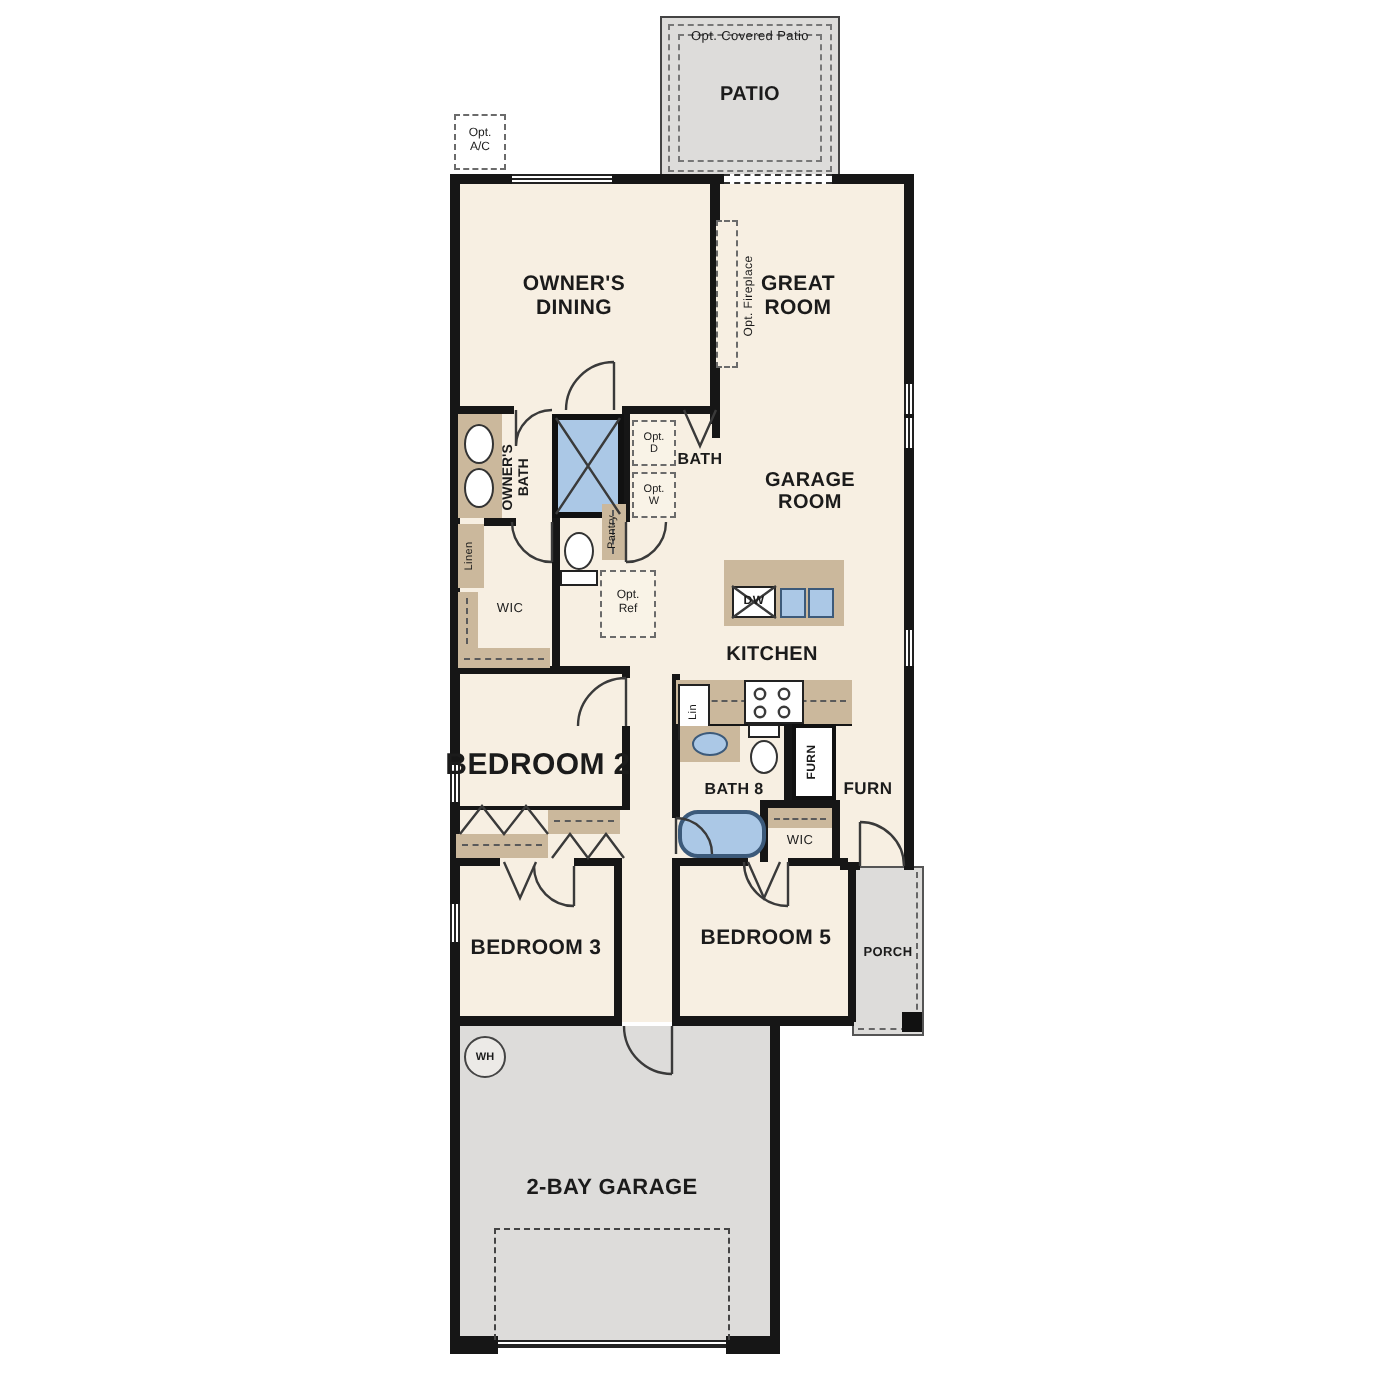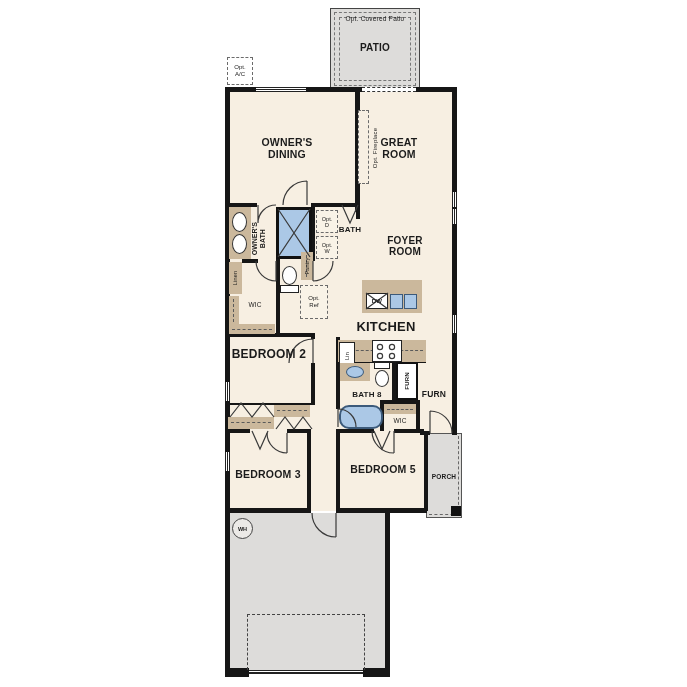--- a/index.html
+++ b/index.html
@@ -172,31 +172,32 @@
       <path d="M276 429 L285 417 L294 429 L303 417 L312 429"></path>
       <circle cx="380" cy="347" r="2.6"></circle>
         <circle cx="392" cy="347" r="2.6"></circle>
       <circle cx="380" cy="356" r="2.6"></circle>
         <circle cx="392" cy="356" r="2.6"></circle>
     </g>
   </svg>
 
   <div class="lbl" style="left:258px;top:134px;width:58px;height:28px;font-size:10.5px;">OWNER'S DINING</div>
   <div class="lbl" style="left:376px;top:134px;width:46px;height:28px;font-size:10.5px;">GREAT ROOM</div>
-  <div class="lbl" style="left:380px;top:232px;width:50px;height:28px;font-size:10px;">FOYER ROOM</div>
-  <div class="lbl nowrap" style="left:356px;top:321px;width:60px;height:13px;font-size:13px;">KITCHEN</div>
-  <div class="lbl nowrap" style="left:226px;top:348px;width:86px;height:14px;font-size:12px;">BEDROOM 2</div>
+  <div class="lbl" style="left:380px;top:232px;width:50px;height:28px;font-size:10px;">GARAGE ROOM</div>
+  <div class="lbl nowrap" style="left:356px;top:321px;width:60px;height:13px;font-size:10px;">KITCHEN</div>
+  <div class="lbl nowrap" style="left:226px;top:376px;width:86px;height:14px;font-size:15px;">BEDROOM 2</div>
   <div class="lbl nowrap" style="left:224px;top:467px;width:88px;height:14px;font-size:10.5px;">BEDROOM 3</div>
   <div class="lbl nowrap" style="left:340px;top:462px;width:86px;height:14px;font-size:10.5px;">BEDROOM 5</div>
   <div class="lbl" style="left:352px;top:384px;width:30px;height:22px;font-size:8px;">BATH 8</div>
   <div class="lbl nowrap" style="left:416px;top:389px;width:36px;height:12px;font-size:8.5px;">FURN</div>
   <div class="lbl nowrap" style="left:336px;top:224px;width:28px;height:12px;font-size:8px;">BATH</div>
   <div class="lbl nowrap" style="left:427px;top:472px;width:34px;height:10px;font-size:6.5px;">PORCH</div>
   <div class="lbl nowrap" style="left:240px;top:300px;width:30px;height:10px;font-size:6.5px;font-weight:normal;">WIC</div>
   <div class="lbl nowrap" style="left:384px;top:416px;width:32px;height:10px;font-size:6.5px;font-weight:normal;">WIC</div>
+  <div class="lbl" style="left:246px;top:576px;width:120px;height:36px;font-size:11px;">2-BAY GARAGE</div>
   <div class="lbl nowrap" style="left:366px;top:296px;width:22px;height:10px;font-size:6px;">DW</div>
 
   <div class="vwrap" style="left:246px;top:210px;width:26px;height:58px;">
     <span class="rotwrap" style="font-size:7px;width:54px;">OWNER'S BATH</span>
   </div>
   <div class="vwrap" style="left:229px;top:262px;width:13px;height:32px;">
     <span class="rot" style="font-size:5.5px;font-weight:normal;">Linen</span>
   </div>
   <div class="vwrap" style="left:301px;top:252px;width:12px;height:28px;">
     <span class="rot" style="font-size:5.5px;font-weight:normal;">Pantry</span>

